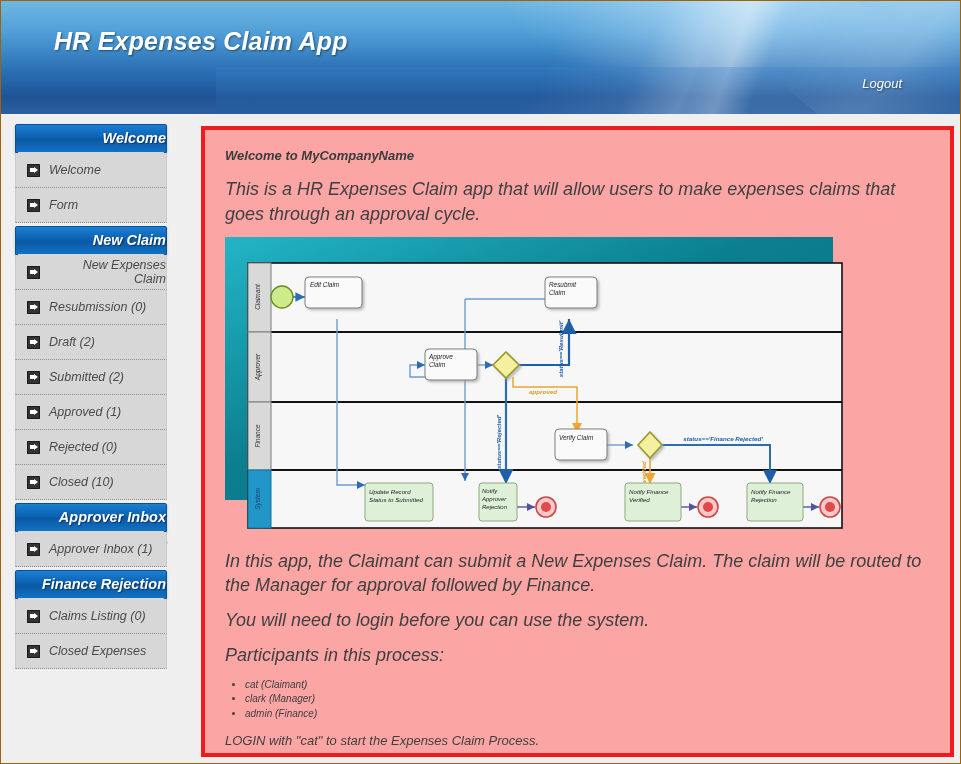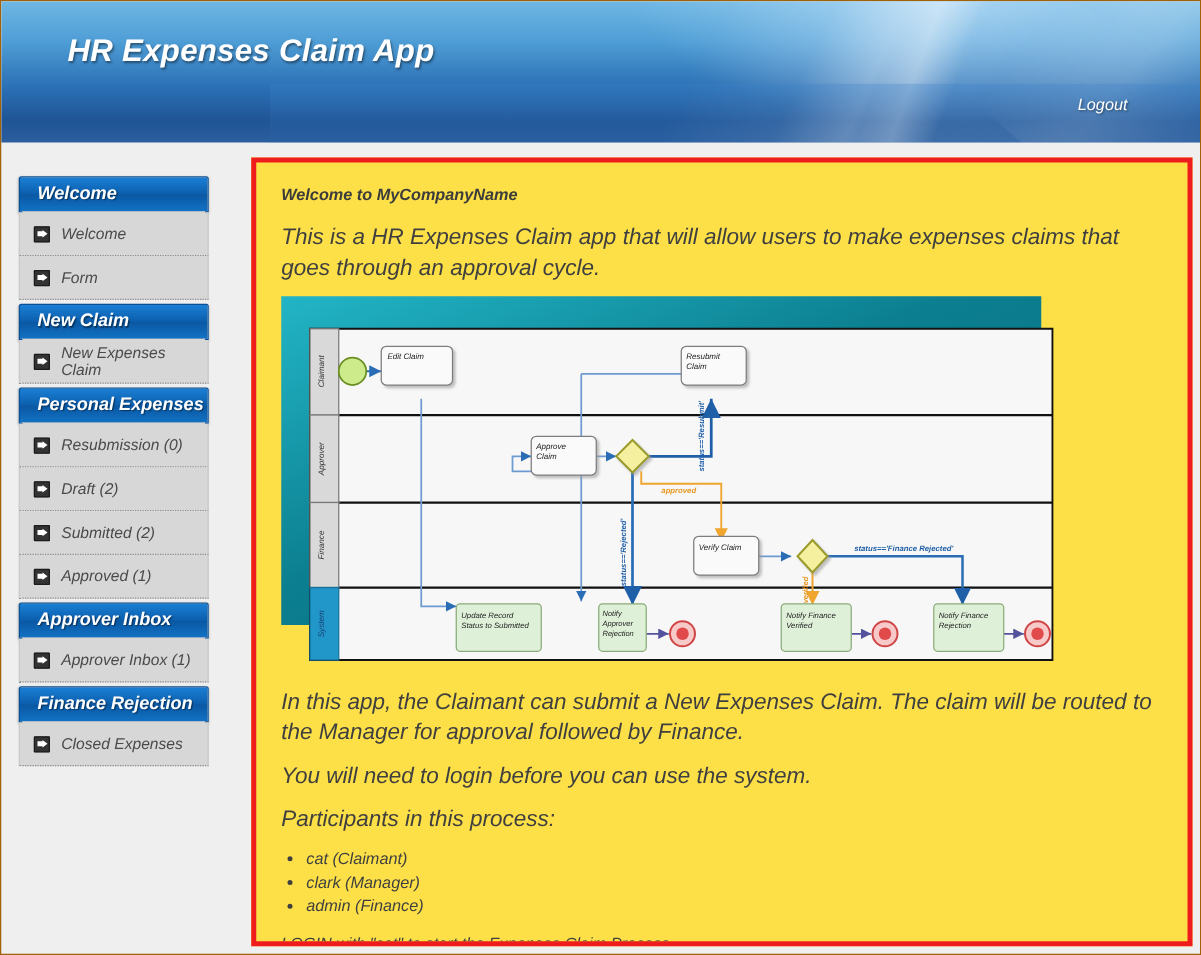--- a/index.html
+++ b/index.html
@@ -59,22 +59,23 @@
   }
   #logout-link {
     position: absolute; right: 58px; top: 75px;
     font-size: 13px; color: #ffffff; text-decoration: none;
     text-shadow: 1px 1px 2px rgba(0,0,0,.45);
     cursor: pointer;
   }
 
   
   #sidebar {
-    position: absolute; left: 14px; top: 140px;
+    position: absolute; left: 14px; top: 123px;
     width: 152px;
+    text-align: right;
   }
   .sec-header {
     position: relative;
     height: 29px;
     margin-top: 3px;
     background: linear-gradient(to bottom, #1a7fd4 0%, #0c5fae 48%, #0a58a4 52%, #1272c4 100%);
     border: 1px solid #0a4f93;
     border-radius: 2px 2px 0 0;
     color: #fff;
     font-size: 14.5px; font-weight: bold;
@@ -123,33 +124,33 @@
   .nav-label {
     font-size: 12.5px; color: #4a4a4a;
     font-family: "Liberation Sans", sans-serif;
   }
 
   
   #main {
     position: absolute; left: 200px; top: 125px;
     width: 753px; height: 631px;
     border: 4px solid #ee1c1c;
-    background: #fde047;
+    background: #fca5a5;
     overflow: hidden;
   }
   #main-inner { padding: 18px 20px 10px 20px; }
   #welcome-heading {
     font-size: 13px; font-weight: bold; color: #3c3c3c;
     margin: 0 0 14px 0;
   }
   .para {
     font-size: 18px; color: #3f3f3f; margin: 0 0 10px 0; line-height: 1.38;
   }
   #participants { margin: 0 0 12px 20px; padding: 0; }
-  #participants li { font-size: 13px; color: #3f3f3f; line-height: 1.45; list-style: disc; }
+  #participants li { font-size: 10px; color: #3f3f3f; line-height: 1.45; list-style: disc; }
   #login-note { font-size: 13px; color: #3f3f3f; margin-top: 10px; }
 
   
   #bpmn-wrap {
     position: relative;
     width: 618px; height: 300px;
     margin: 6px 0 12px 0;
   }
   #bpmn-teal {
     position: absolute; left: 0; top: 0; width: 608px; height: 263px;
@@ -183,43 +184,54 @@
       </div>
       <div class="nav-item">
         <span class="nav-icon"></span>
         <span class="nav-label">Form</span>
       </div>
       <div class="sec-header">New Claim</div>
       <div class="nav-item">
         <span class="nav-icon"></span>
         <span class="nav-label">New Expenses Claim</span>
       </div>
-      <div class="sec-header">Personal Expenses</div>
       <div class="nav-item">
         <span class="nav-icon"></span>
         <span class="nav-label">Resubmission (0)</span>
       </div>
       <div class="nav-item">
         <span class="nav-icon"></span>
         <span class="nav-label">Draft (2)</span>
       </div>
       <div class="nav-item">
         <span class="nav-icon"></span>
         <span class="nav-label">Submitted (2)</span>
       </div>
       <div class="nav-item">
         <span class="nav-icon"></span>
         <span class="nav-label">Approved (1)</span>
       </div>
+      <div class="nav-item">
+        <span class="nav-icon"></span>
+        <span class="nav-label">Rejected (0)</span>
+      </div>
+      <div class="nav-item">
+        <span class="nav-icon"></span>
+        <span class="nav-label">Closed (10)</span>
+      </div>
       <div class="sec-header">Approver Inbox List</div>
       <div class="nav-item">
         <span class="nav-icon"></span>
         <span class="nav-label">Approver Inbox (1)</span>
       </div>
       <div class="sec-header">Finance Rejection</div>
+      <div class="nav-item">
+        <span class="nav-icon"></span>
+        <span class="nav-label">Claims Listing (0)</span>
+      </div>
       <div class="nav-item">
         <span class="nav-icon"></span>
         <span class="nav-label">Closed Expenses</span>
       </div>
     </div>
 
   <div id="main">
     <div id="main-inner">
       <div id="welcome-heading">Welcome to MyCompanyName</div>
       <div class="para">This is a HR Expenses Claim app that will allow users to make expenses claims that goes through an approval cycle.</div>

